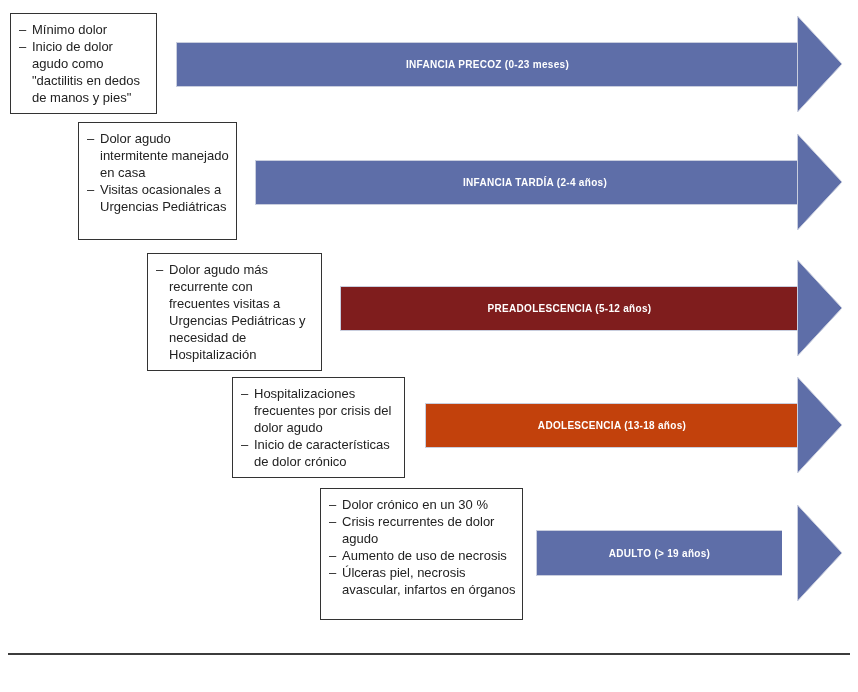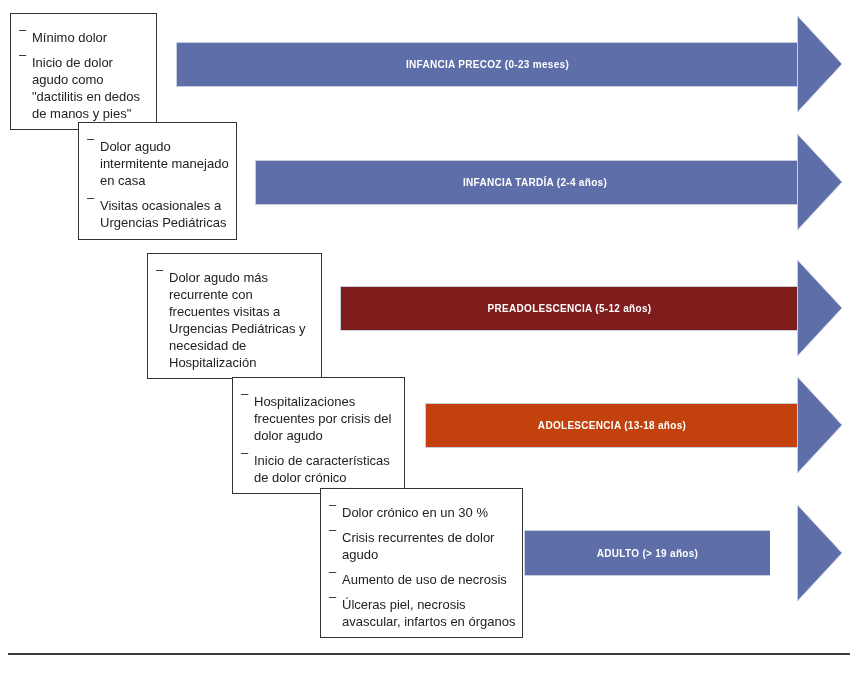--- a/index.html
+++ b/index.html
@@ -30,21 +30,20 @@
   .note {
     display: flex;
     align-items: flex-start;
   }
   .note .dash {
     flex: 0 0 13px;
     width: 13px;
   }
   .note .note-text {
     flex: 1 1 auto;
-    margin-top: 8px;
   }
 
   .b1 { left: 10px;  top: 13px;  width: 147px; min-height: 101px; }
   .b2 { left: 78px;  top: 122px; width: 159px; min-height: 118px; }
   .b3 { left: 147px; top: 253px; width: 175px; min-height: 114px; }
   .b4 { left: 232px; top: 377px; width: 173px; min-height: 100px; }
   .b5 { left: 320px; top: 488px; width: 203px; min-height: 132px; }
 
   
   .arrow-group { display: contents; }
@@ -70,21 +69,21 @@
   }
 
   .a1b { left: 176px; top: 42px;  width: 622px; height: 45px; }
   .a1h { left: 797px; top: 15px; }
   .a2b { left: 255px; top: 160px; width: 543px; height: 45px; }
   .a2h { left: 797px; top: 133px; }
   .a3b { left: 340px; top: 286px; width: 458px; height: 45px; }
   .a3h { left: 797px; top: 259px; }
   .a4b { left: 425px; top: 403px; width: 373px; height: 45px; }
   .a4h { left: 797px; top: 376px; }
-  .a5b { left: 524px; top: 530px; width: 246px; height: 46px; }
+  .a5b { left: 536px; top: 530px; width: 246px; height: 46px; }
   .a5h { left: 797px; top: 504px; }
 
   
   .caption-rule {
     position: absolute;
     left: 8px;
     right: 8px;
     top: 653px;
     height: 2px;
     background: #3c3c3c;

